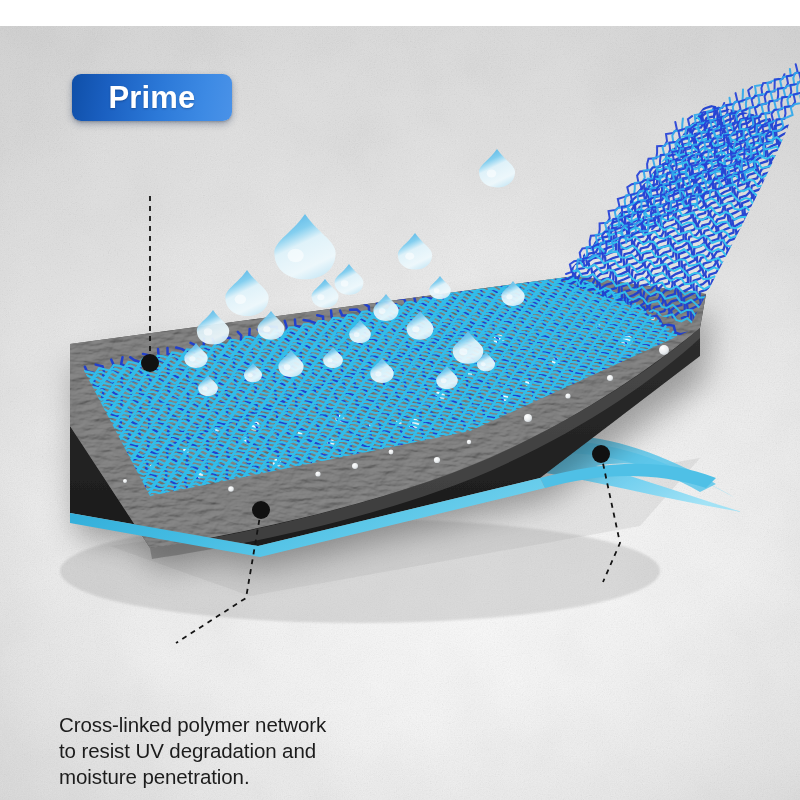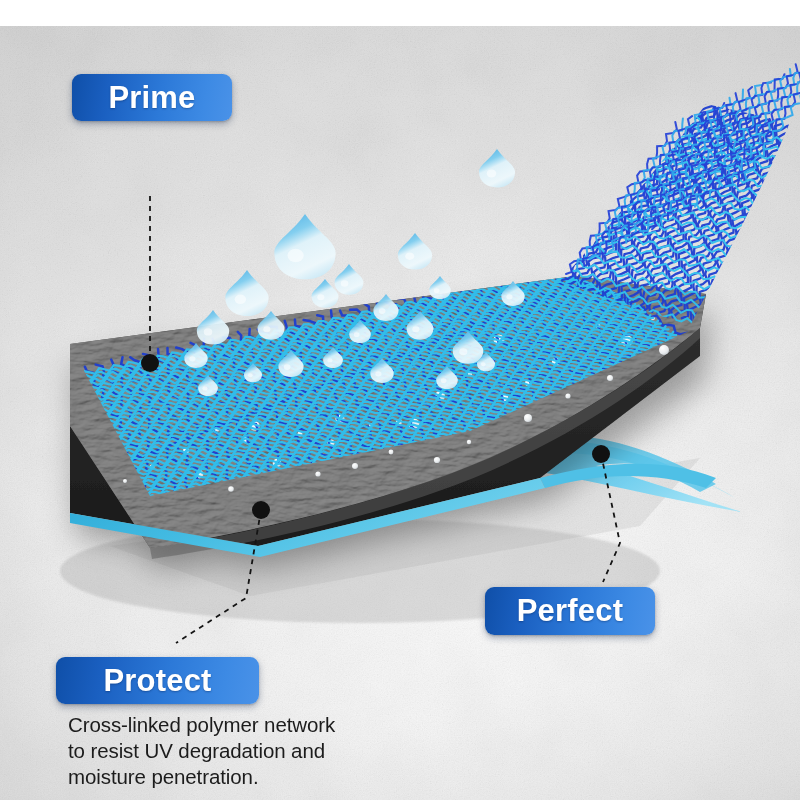--- a/index.html
+++ b/index.html
@@ -67,21 +67,21 @@
   
   .desc {
     position: absolute;
     color: #1c1c1c;
     font-size: 20.5px;
     line-height: 1.26;
     letter-spacing: -0.1px;
     white-space: pre-line;
   }
   .desc-prime   { left: 75px;  top: 108px; width: 340px; }
-  .desc-protect { left: 68px;  top: 686px; width: 400px; }
+  .desc-protect { left: 59px;  top: 686px; width: 400px; }
   .desc-perfect { left: 487px; top: 620px; width: 310px; }
 
   
   .leaders { position: absolute; inset: 0; pointer-events: none; }
 </style>
 </head>
 <body>
 
 <div id="stage">
 
@@ -498,24 +498,18 @@
     <g fill="#111111">
       <circle id="dot-prime" r="9" cx="150" cy="337"></circle>
       <circle id="dot-protect" r="9" cx="261" cy="484"></circle>
       <circle id="dot-perfect" r="9" cx="601" cy="428"></circle>
     </g>
   </svg>
 
   <div class="badge badge-prime" style="left: 72px; top: 48px; width: 160px; height: 47px;">
     <span>Prime</span>
   </div>
-  <div class="badge badge-protect" style="left: 56px; top: 631px; width: 203px; height: 47px;">
-    <span>Protect</span>
-  </div>
-  <div class="badge badge-perfect" style="left: 485px; top: 561px; width: 170px; height: 48px;">
-    <span>Perfect</span>
-  </div>
 
   <div class="desc desc-protect">Cross-linked polymer network
 to resist UV degradation and
 moisture penetration.</div>
 
 </div>
 
 </body></html>

